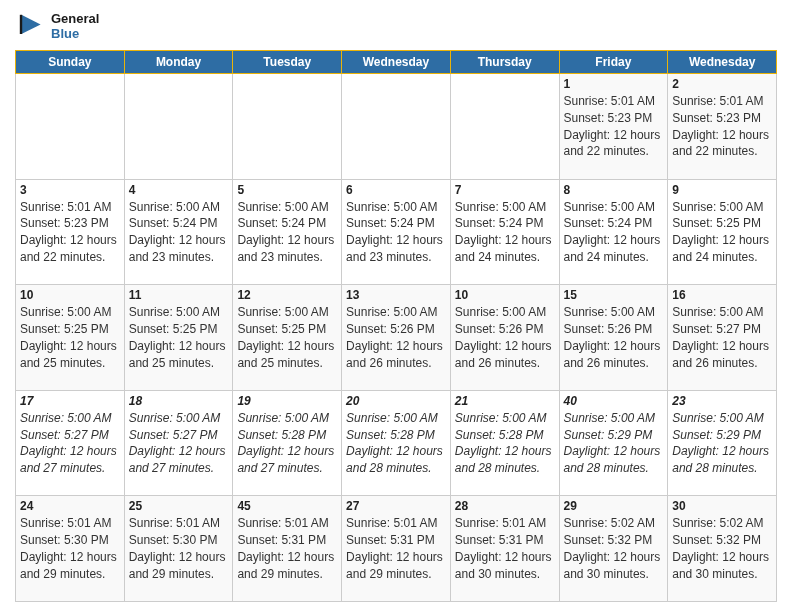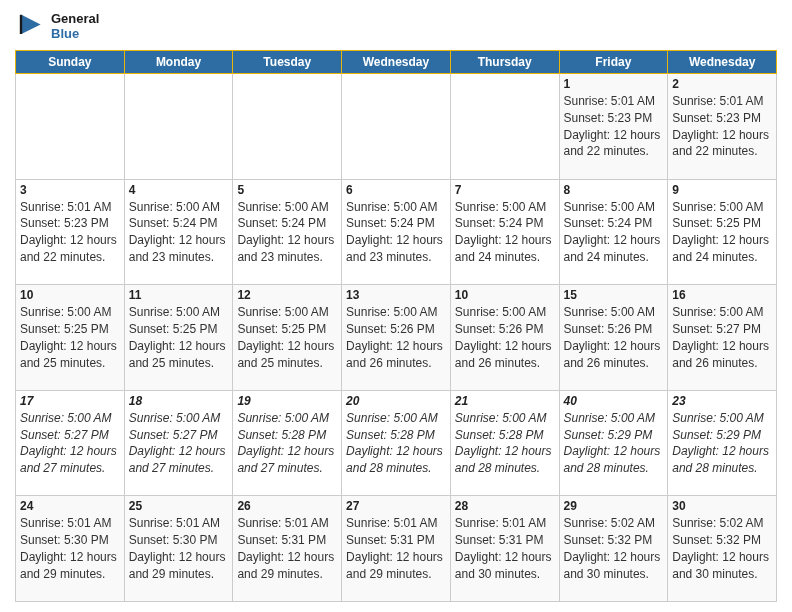--- a/index.html
+++ b/index.html
@@ -320,21 +320,21 @@
 and 29 minutes.</div>
           </td>
           <td>
             <span class="day-num">25</span>
             <div class="day-info" style="white-space: pre-line;">Sunrise: 5:01 AM
 Sunset: 5:30 PM
 Daylight: 12 hours
 and 29 minutes.</div>
           </td>
           <td>
-            <span class="day-num">26</span>
+            <span class="day-num">45</span>
             <div class="day-info" style="white-space: pre-line;">Sunrise: 5:01 AM
 Sunset: 5:31 PM
 Daylight: 12 hours
 and 29 minutes.</div>
           </td>
           <td>
             <span class="day-num">27</span>
             <div class="day-info" style="white-space: pre-line;">Sunrise: 5:01 AM
 Sunset: 5:31 PM
 Daylight: 12 hours

